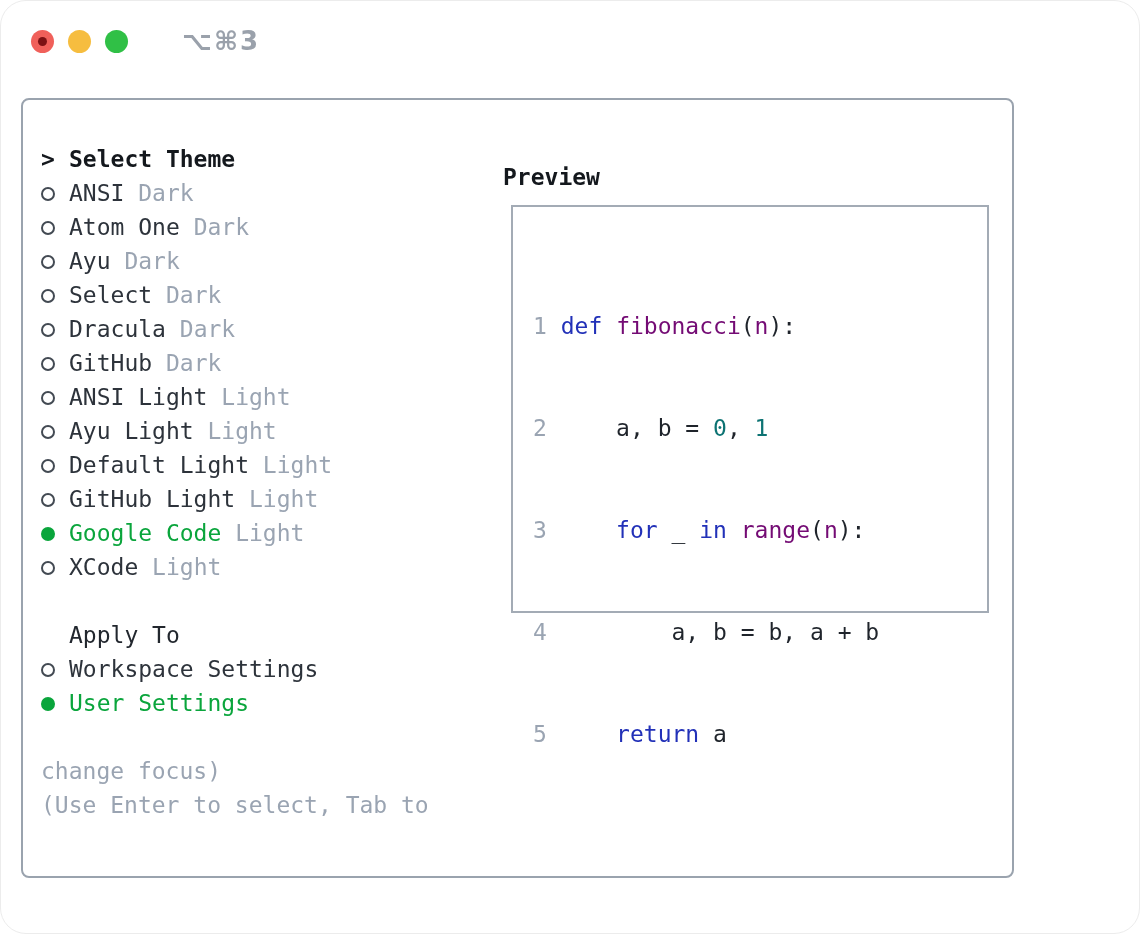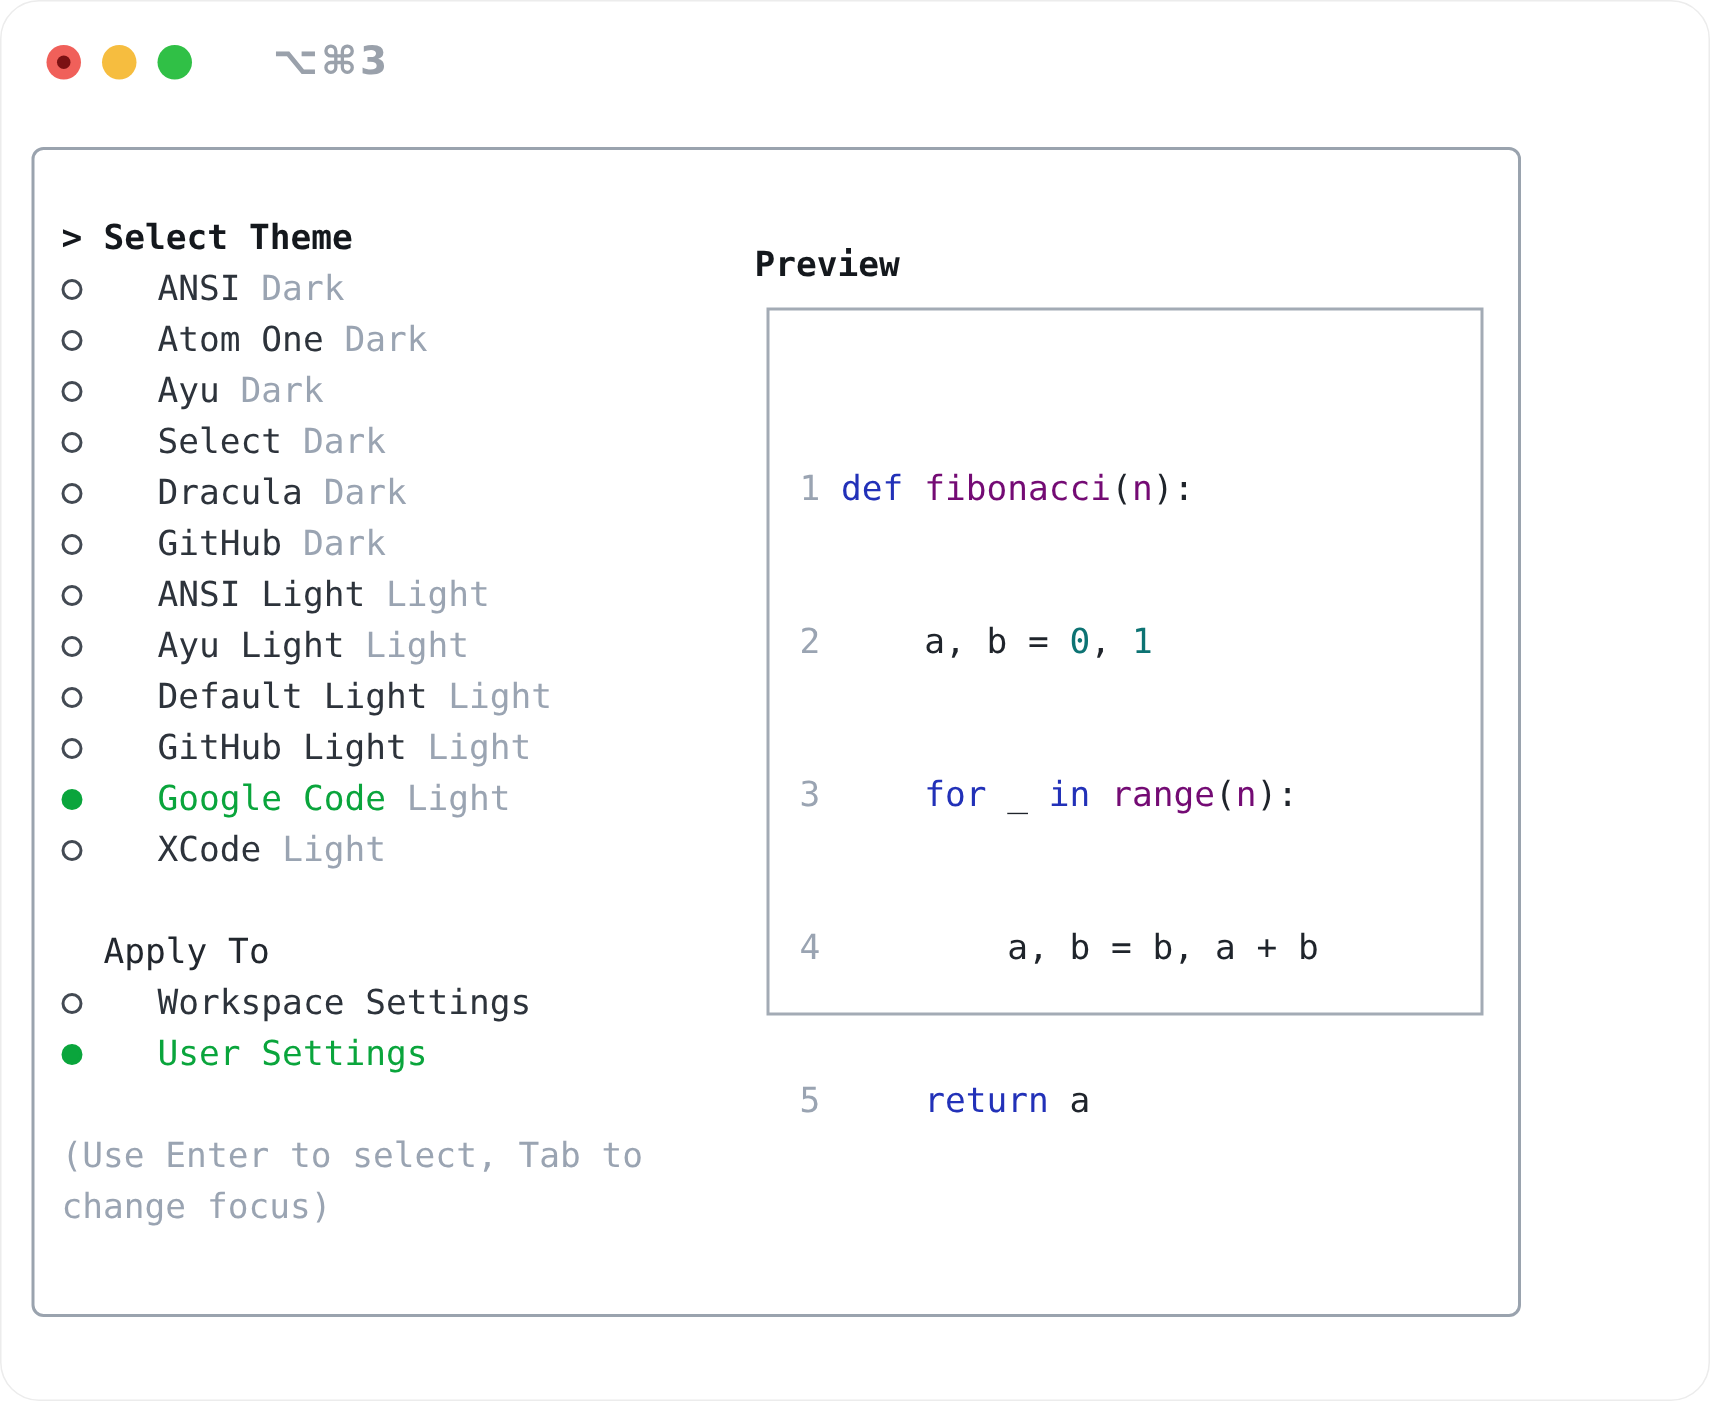--- a/index.html
+++ b/index.html
@@ -28,32 +28,32 @@
     position:absolute;left:18px;top:42px;
     font-size:23px;line-height:34px;color:#2d333b;
   }
   .row{height:34px;display:flex;align-items:center;white-space:pre;}
   .marker{display:inline-block;width:28px;flex:0 0 28px;}
   .prefix{font-weight:bold;color:#14181d;}
   .bullet{display:inline-block;width:14px;height:14px;box-sizing:border-box;
     border:2.5px solid #434a53;border-radius:50%;}
   .selected .bullet{background:#0aa53c;border-color:#0aa53c;}
   .header-label{font-weight:bold;color:#14181d;text-align:center;}
-  .tname{color:#2d333b;margin-left:36px;}
+  .tname{color:#2d333b;}
   .selected .tname{color:#0aa53c;}
   .tvariant{color:#9aa4b2;margin-left:1ch;}
   .subheader{color:#22272e;}
   .hint{color:#9aa4b2;}
   
   .preview-label{
     position:absolute;left:480px;top:60px;height:34px;line-height:34px;
     font-size:23px;font-weight:bold;color:#14181d;
   }
   .pbox{
-    position:absolute;left:488px;top:105px;width:478px;height:472px;box-sizing:border-box;
+    position:absolute;left:488px;top:105px;width:478px;height:408px;box-sizing:border-box;
     border:2px solid #a3abb5;background:#ffffff;
     padding:34px 0 0 20px;font-size:23px;line-height:34px;white-space:pre;
   }
   .pline{height:34px;}
   .ln{color:#9aa4b2;}
   .kw{color:#2231b8;}
   .fn{color:#740b74;}
   .nm{color:#0d7373;}
   .p{color:#1f242b;}
 </style>
@@ -121,22 +121,22 @@
       </div>
       <div class="row">
         <span class="marker"><span class="bullet"></span></span><span class="tname">Workspace Settings</span>
       </div>
       <div class="row selected">
         <span class="marker"><span class="bullet"></span></span><span class="tname">User Settings</span>
       </div>
 
       <div class="row"></div>
 
+      <div class="row hint">change focus)</div>
       <div class="row hint">(Use Enter to select, Tab to</div>
-      <div class="row hint">change focus)</div>
 
     </div>
 
     <div class="preview-label">Preview</div>
 
     <div class="pbox">
       <div class="pline"><span class="ln">1</span><span class="p"> </span><span class="kw">def</span><span class="p"> </span><span class="fn">fibonacci</span><span class="p">(</span><span class="fn">n</span><span class="p">):</span></div>
       <div class="pline"><span class="ln">2</span><span class="p">     a, b = </span><span class="nm">0</span><span class="p">, </span><span class="nm">1</span></div>
       <div class="pline"><span class="ln">3</span><span class="p">     </span><span class="kw">for</span><span class="p"> _ </span><span class="kw">in</span><span class="p"> </span><span class="fn">range</span><span class="p">(</span><span class="fn">n</span><span class="p">):</span></div>
       <div class="pline"><span class="ln">4</span><span class="p">         a, b = b, a + b</span></div>

